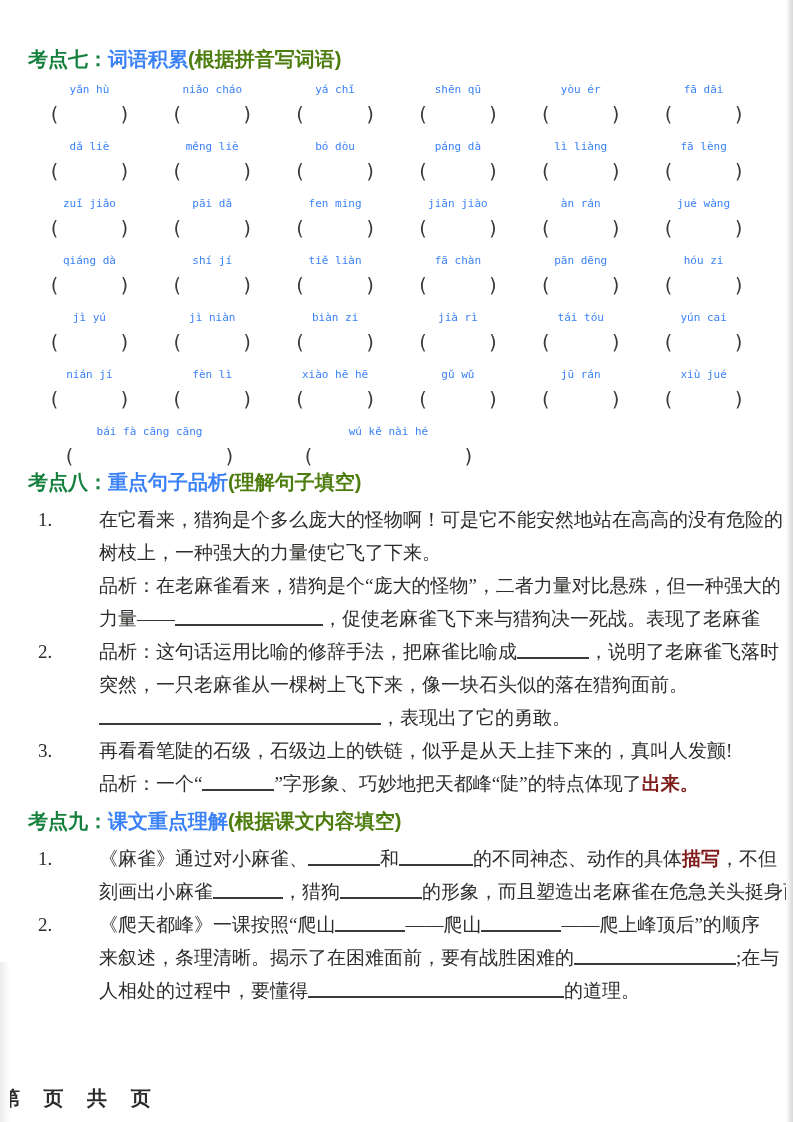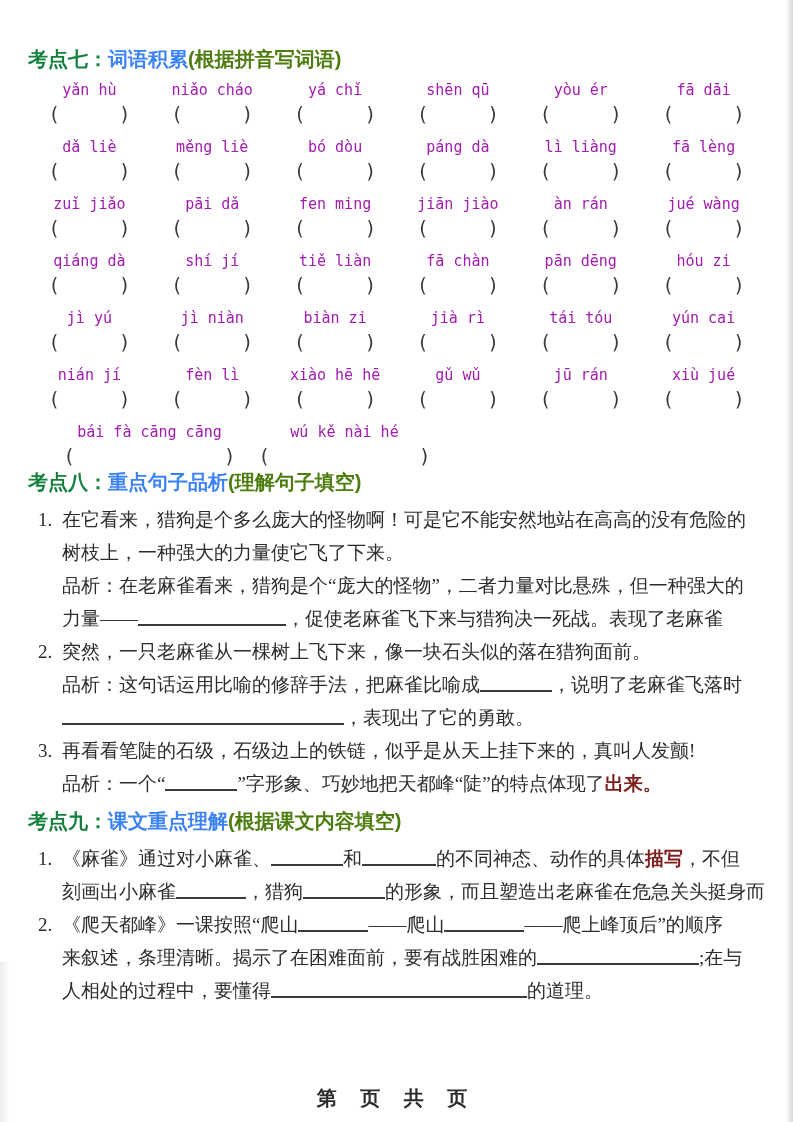--- a/index.html
+++ b/index.html
@@ -18,37 +18,37 @@
   .sec{font-size:20px;font-weight:bold;line-height:26px;margin:0 0 8px 0;
     font-family:"Liberation Sans","DejaVu Sans",sans-serif;white-space:nowrap;}
   .sec .pre{color:#15803d;}
   .sec .tit{color:#3b82f6;text-align:right;}
   .sec .par{color:#4d7c0f;}
 
   
   .pin-grid{margin:6px 0 2px 0;}
   .pin-row{display:grid;grid-template-columns:repeat(6,1fr);margin-bottom:12px;}
   .pin-cell{text-align:center;}
-  .pin-txt{font-family:"DejaVu Sans Mono",monospace;font-size:15px;color:#a21caf;
+  .pin-txt{font-family:"DejaVu Sans Mono",monospace;font-size:11px;color:#3b82f6;
     white-space:nowrap;line-height:20px;}
   .brk{width:82px;margin:3px auto 0 auto;display:flex;justify-content:space-between;
     font-size:19px;line-height:22px;color:#3a3a3a;font-family:"DejaVu Sans Mono",monospace;}
-  .pin-row.wide{display:flex;grid-template-columns:none;padding-left:24px;margin-bottom:0;}
+  .pin-row.wide{display:flex;grid-template-columns:none;gap:44px;padding-left:24px;margin-bottom:0;}
   .pin-row.wide .pin-cell{width:195px;}
   .pin-row.wide .brk{width:172px;}
 
   
   .sec-block{margin-top:2px;}
   .item{position:relative;padding-left:34px;font-size:19px;line-height:33px;}
   .item .num{position:absolute;left:10px;top:0;}
-  .line{white-space:nowrap;}
+  .line{white-space:nowrap;margin-left:37px;}
   .blank{display:inline-block;border-bottom:2px solid #3a3a3a;height:14px;vertical-align:-1px;}
   .bd{font-weight:bold;font-family:"Liberation Sans","DejaVu Sans",sans-serif;color:#7f1d1d;}
 
-  .footer{position:absolute;left:0;right:0;bottom:10px;text-align:center;
+  .footer{position:absolute;left:0;right:0;bottom:10px;text-align:left;
     font-size:20px;font-weight:bold;letter-spacing:9px;color:#2b2b2b;
     font-family:"Liberation Sans","DejaVu Sans",sans-serif;}
 </style>
 </head>
 <body>
 
 <div class="page">
 
   <div class="sec-block">
     <div class="sec">
@@ -346,22 +346,22 @@
     <div class="item">
       <span class="num">1.</span>
       <div class="line"><span>在它看来，猎狗是个多么庞大的怪物啊！可是它不能安然地站在高高的没有危险的</span></div>
       <div class="line"><span>树枝上，一种强大的力量使它飞了下来。</span></div>
       <div class="line"><span>品析：在老麻雀看来，猎狗是个“庞大的怪物”，二者力量对比悬殊，但一种强大的</span></div>
       <div class="line"><span>力量——</span><span class="blank" style="width: 148px;"></span><span>，促使老麻雀飞下来与猎狗决一死战。表现了老麻雀</span></div>
     </div>
 
     <div class="item">
       <span class="num">2.</span>
+      <div class="line"><span>品析：这句话运用比喻的修辞手法，把麻雀比喻成</span><span class="blank" style="width: 72px;"></span><span>，说明了老麻雀飞落时</span></div>
       <div class="line"><span>突然，一只老麻雀从一棵树上飞下来，像一块石头似的落在猎狗面前。</span></div>
-      <div class="line"><span>品析：这句话运用比喻的修辞手法，把麻雀比喻成</span><span class="blank" style="width: 72px;"></span><span>，说明了老麻雀飞落时</span></div>
       <div class="line"><span class="blank" style="width: 282px;"></span><span>，表现出了它的勇敢。</span></div>
     </div>
 
     <div class="item">
       <span class="num">3.</span>
       <div class="line"><span>再看看笔陡的石级，石级边上的铁链，似乎是从天上挂下来的，真叫人发颤!</span></div>
       <div class="line"><span>品析：一个“</span><span class="blank" style="width: 72px;"></span><span>”字形象、巧妙地把天都峰“陡”的特点体现了</span><span class="bd">出来。</span></div>
     </div>
   </div>
 

